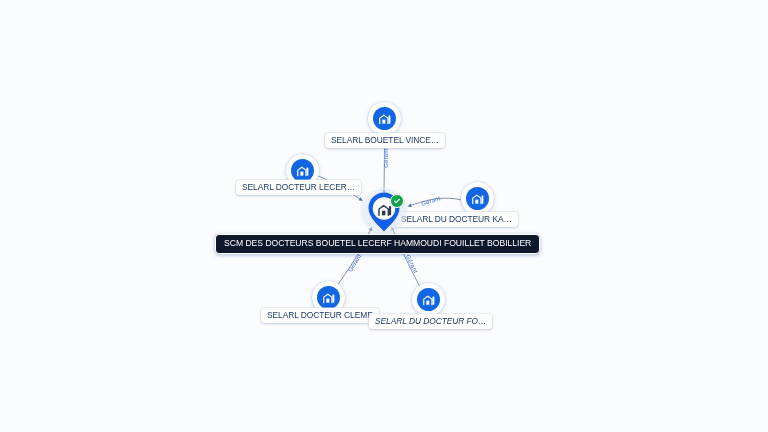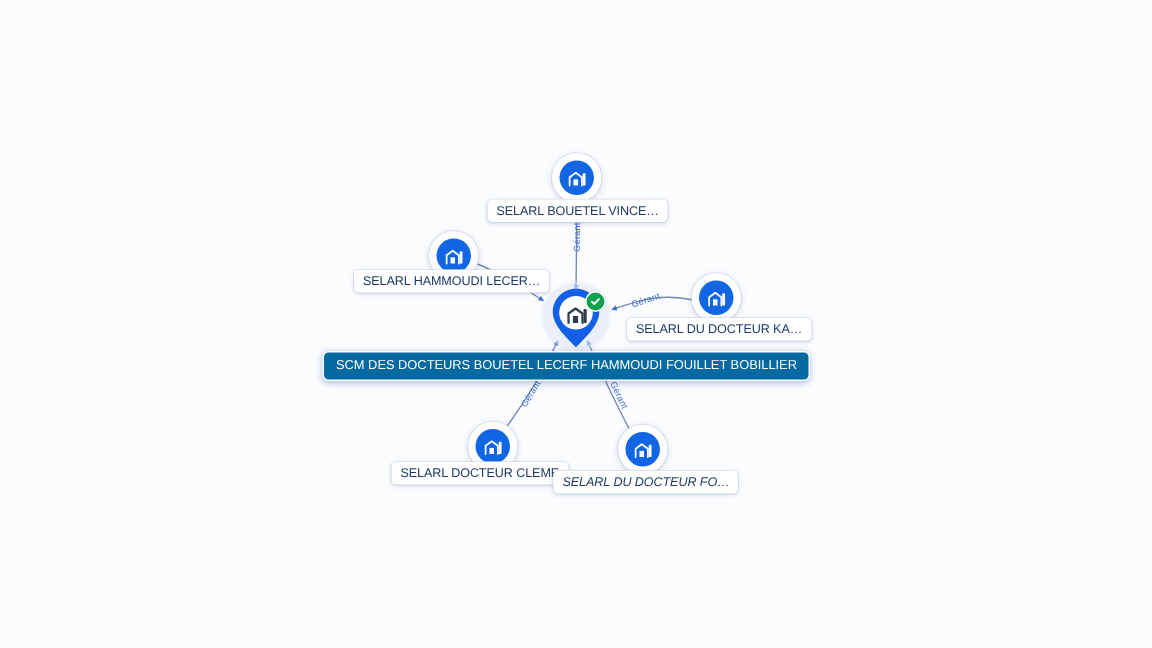--- a/index.html
+++ b/index.html
@@ -78,21 +78,21 @@
     color:#1f3a66;
     font-size:8.4px;
     letter-spacing:-0.05px;
     padding:3px 6px 3.5px 6px;
     border-radius:3px;
     white-space:nowrap;
     box-shadow:0 1px 3px rgba(40,70,130,.20),0 0 0 .5px rgba(216,225,242,.9);
     line-height:1.05;
   }
   .node-label.primary{
-    background:#0369a1;
+    background:#0f172a;
     color:#ffffff;
     font-size:8.6px;
     padding:4px 8px 4.5px 8px;
     border-radius:4px;
     box-shadow:0 1px 4px rgba(20,70,170,.35);
     letter-spacing:-0.02px;
     border:1px solid #ffffff;
   }
 </style>
 </head>
@@ -147,34 +147,34 @@
     <div class="node-disc">
       <div class="node-inner">
         <svg viewBox="0 0 24 24" fill="none" xmlns="http://www.w3.org/2000/svg">
           <path d="M3 20V10.5L10 5.5L17 10.5V20" stroke="#ffffff" stroke-width="2" stroke-linecap="round" stroke-linejoin="round"></path>
           <rect x="18" y="6" width="3.2" height="14" rx="1" fill="#ffffff"></rect>
           <rect x="7.4" y="13" width="5.2" height="7" fill="#ffffff"></rect>
         </svg>
       </div>
     </div>
   </div>
-  <div class="node-label" style="left:236px;top:180px;">SELARL HAMMOUDI LECER…</div>
+  <div class="node-label" style="left:236px;top:180px;">SELARL DOCTEUR LECER…</div>
 
   <div class="node" style="left:461px;top:182px;">
     <div class="node-disc">
       <div class="node-inner">
         <svg viewBox="0 0 24 24" fill="none" xmlns="http://www.w3.org/2000/svg">
           <path d="M3 20V10.5L10 5.5L17 10.5V20" stroke="#ffffff" stroke-width="2" stroke-linecap="round" stroke-linejoin="round"></path>
           <rect x="18" y="6" width="3.2" height="14" rx="1" fill="#ffffff"></rect>
           <rect x="7.4" y="13" width="5.2" height="7" fill="#ffffff"></rect>
         </svg>
       </div>
     </div>
   </div>
-  <div class="node-label" style="left:418px;top:212px;">SELARL DU DOCTEUR KA…</div>
+  <div class="node-label" style="left:395px;top:212px;">SELARL DU DOCTEUR KA…</div>
 
   <div class="node" style="left:312px;top:281px;">
     <div class="node-disc">
       <div class="node-inner">
         <svg viewBox="0 0 24 24" fill="none" xmlns="http://www.w3.org/2000/svg">
           <path d="M3 20V10.5L10 5.5L17 10.5V20" stroke="#ffffff" stroke-width="2" stroke-linecap="round" stroke-linejoin="round"></path>
           <rect x="18" y="6" width="3.2" height="14" rx="1" fill="#ffffff"></rect>
           <rect x="7.4" y="13" width="5.2" height="7" fill="#ffffff"></rect>
         </svg>
       </div>

